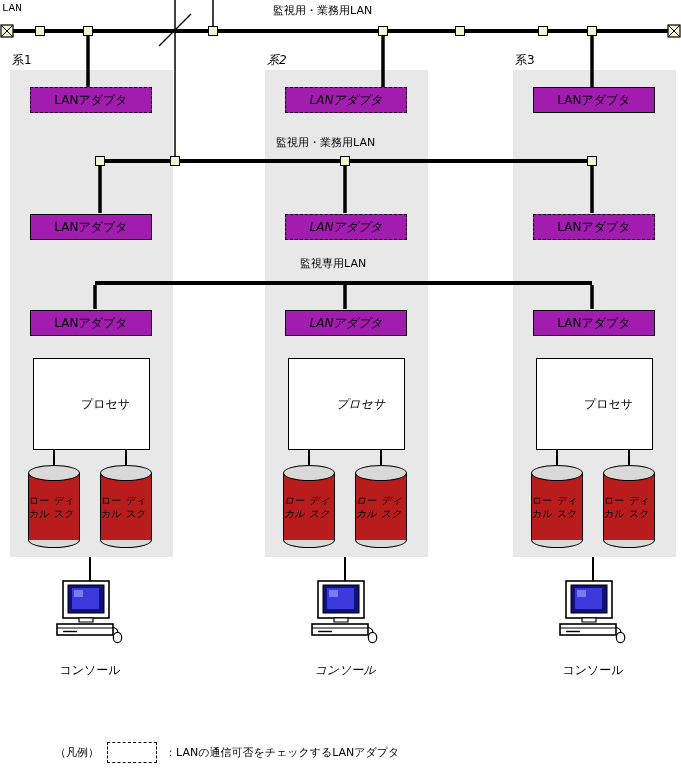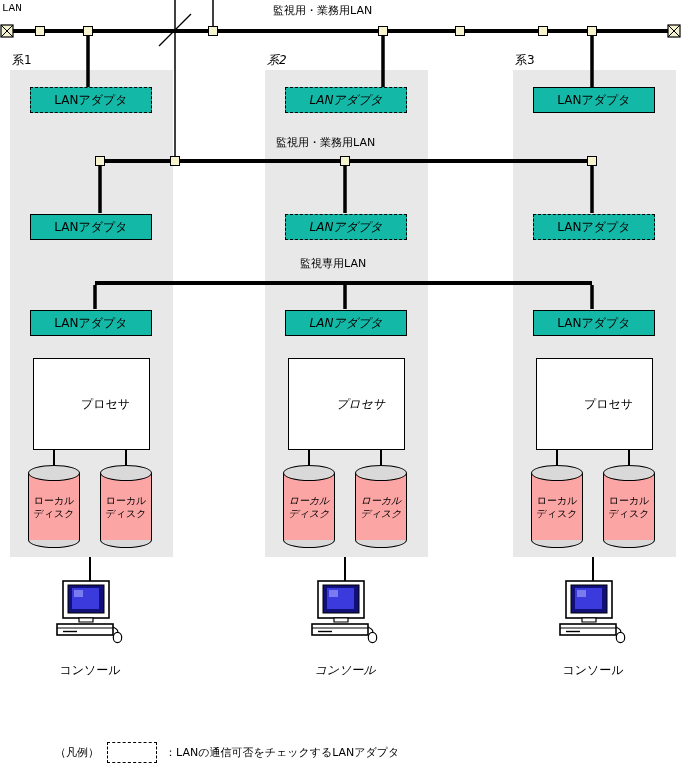--- a/index.html
+++ b/index.html
@@ -14,38 +14,38 @@
   .bus2-label { left:276px; top:135px; }
   .bus3-label { left:300px; top:256px; }
 
   .system { position:absolute; top:52px; width:163px; height:640px; }
   #sys1 { left:10px; } #sys2 { left:265px;font-style:italic; } #sys3 { left:513px; }
   .sys-name { position:absolute; left:2px; top:0; font-size:12px; z-index:3; white-space:nowrap; }
   .sys-box  { position:absolute; left:0; top:18px; width:163px; height:487px; background:#e8e8e8; z-index:1; }
 
   .adapter {
     position:absolute; left:20px; width:122px; height:26px; box-sizing:border-box;
-    background:#14b8a6; border:1.6px solid #000; display:flex; align-items:center; justify-content:center;
+    background:#a21caf; border:1.6px solid #000; display:flex; align-items:center; justify-content:center;
     font-size:12px; z-index:3; white-space:nowrap;
   }
   .adapter[data-style="dashed"] { border-style:dashed; }
   .a1 { top:35px; } .a2 { top:162px; } .a3 { top:258px; }
 
   .processor {
     position:absolute; left:23px; top:306px; width:117px; height:92px; box-sizing:border-box;
     background:#fff; border:1.6px solid #000; display:flex; align-items:center; justify-content:center;
     font-size:12px; z-index:3;padding-left:28px;
   }
 
   .disk { position:absolute; top:413px; width:52px; height:83px; z-index:3; font-size:10px; }
   .d1 { left:18px; } .d2 { left:90px; }
   .disk-top    { position:absolute; top:0; left:0; right:0; height:16px; background:#d9d9d9; border:1.5px solid #000; border-radius:50%; box-sizing:border-box; z-index:2; }
   .disk-bottom { position:absolute; bottom:0; left:0; right:0; height:16px; background:#d9d9d9; border:1.5px solid #000; border-radius:50%; box-sizing:border-box; z-index:0; }
-  .disk-body   { position:absolute; top:8px; bottom:8px; left:0; right:0; background:#fca5a5; border-left:1.5px solid #000; border-right:1.5px solid #000; box-sizing:border-box;
-                 display:flex; flex-direction:column; align-items:center; justify-content:center; line-height:1.3; z-index:1; }
+  .disk-body   { position:absolute; top:8px; bottom:8px; left:0; right:0; background:#b91c1c; border-left:1.5px solid #000; border-right:1.5px solid #000; box-sizing:border-box;
+                 display:flex; flex-direction:row; align-items:center; justify-content:center; line-height:1.3; z-index:1; }
 
   .console { position:absolute; left:46px; top:528px; width:68px; height:64px; z-index:3; }
   .console-label { position:absolute; left:10px; top:610px; width:140px; text-align:center; font-size:12px; z-index:3; white-space:nowrap; }
 
   .legend { position:absolute; left:55px; top:742px; display:flex; align-items:center; gap:8px; font-size:11px; z-index:3; white-space:nowrap; }
   .legend-box { display:inline-block; width:50px; height:21px; border:1.6px dashed #000; background:#fff; box-sizing:border-box; }
 </style>
 </head>
 <body>
 

